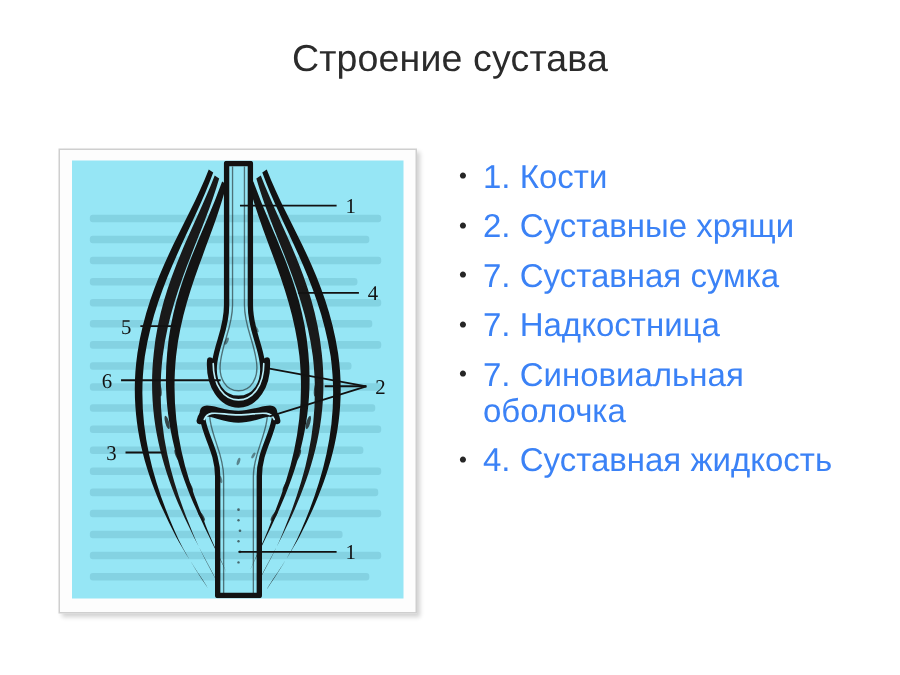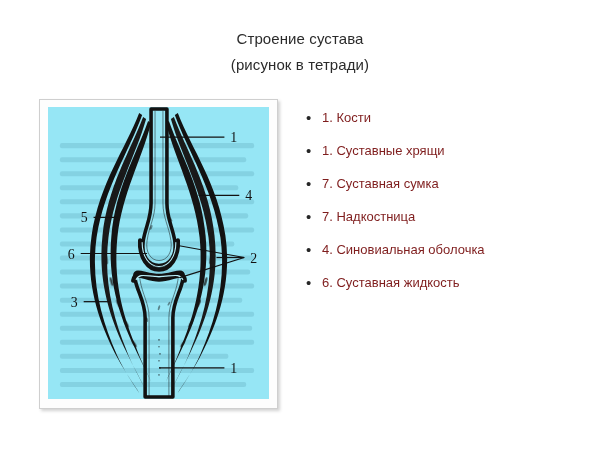--- a/index.html
+++ b/index.html
@@ -16,21 +16,21 @@
   }
 
   
   #slide-title {
     position: absolute;
     left: 0;
     top: 26px;
     width: 600px;
     text-align: center;
     color: #2b2b2b;
-    font-size: 15px;
+    font-size: 25px;
     line-height: 26px;
     letter-spacing: 0.1px;
   }
   #slide-title .title-line {
     display: block;
     white-space: nowrap;
   }
 
   
   #figure-frame {
@@ -73,31 +73,30 @@
   .bullet-dot {
     flex: 0 0 auto;
     width: 16px;
     color: #262626;
     font-size: 15px;
     line-height: 24px;
     text-align: left;
   }
   .bullet-text {
     flex: 1 1 auto;
-    color: #7f1d1d;
-    font-size: 13px;
+    color: #3b82f6;
+    font-size: 22px;
     line-height: 24px;
   }
 </style>
 </head>
 <body>
 
 <div id="slide-title">
   <span class="title-line">Строение сустава</span>
-  <span class="title-line">(рисунок в тетради)</span>
 </div>
 
 <div id="figure-frame">
   <div id="figure-canvas">
     <svg viewBox="0 0 223 291" preserveAspectRatio="none">
 
       <g opacity="0.16" fill="#2a6e86">
         <rect x="12" y="36" width="196" height="5" rx="2"></rect>
         <rect x="12" y="50" width="188" height="5" rx="2"></rect>
         <rect x="12" y="64" width="196" height="5" rx="2"></rect>
@@ -215,36 +214,36 @@
 
 <div id="bullet-list">
 
   <div class="bullet-row">
     <span class="bullet-dot">•</span>
     <span class="bullet-text">1. Кости</span>
   </div>
 
   <div class="bullet-row">
     <span class="bullet-dot">•</span>
-    <span class="bullet-text">1. Суставные хрящи</span>
+    <span class="bullet-text">2. Суставные хрящи</span>
   </div>
 
   <div class="bullet-row">
     <span class="bullet-dot">•</span>
     <span class="bullet-text">7. Суставная сумка</span>
   </div>
 
   <div class="bullet-row">
     <span class="bullet-dot">•</span>
     <span class="bullet-text">7. Надкостница</span>
   </div>
 
   <div class="bullet-row">
     <span class="bullet-dot">•</span>
-    <span class="bullet-text">4. Синовиальная оболочка</span>
-  </div>
-
-  <div class="bullet-row">
-    <span class="bullet-dot">•</span>
-    <span class="bullet-text">6. Суставная жидкость</span>
+    <span class="bullet-text">7. Синовиальная оболочка</span>
+  </div>
+
+  <div class="bullet-row">
+    <span class="bullet-dot">•</span>
+    <span class="bullet-text">4. Суставная жидкость</span>
   </div>
 
 </div>
 
 </body></html>

